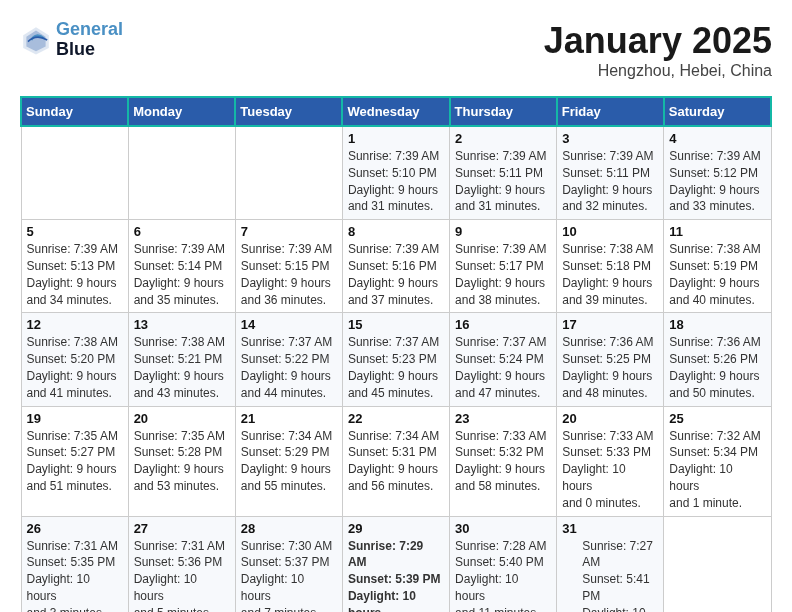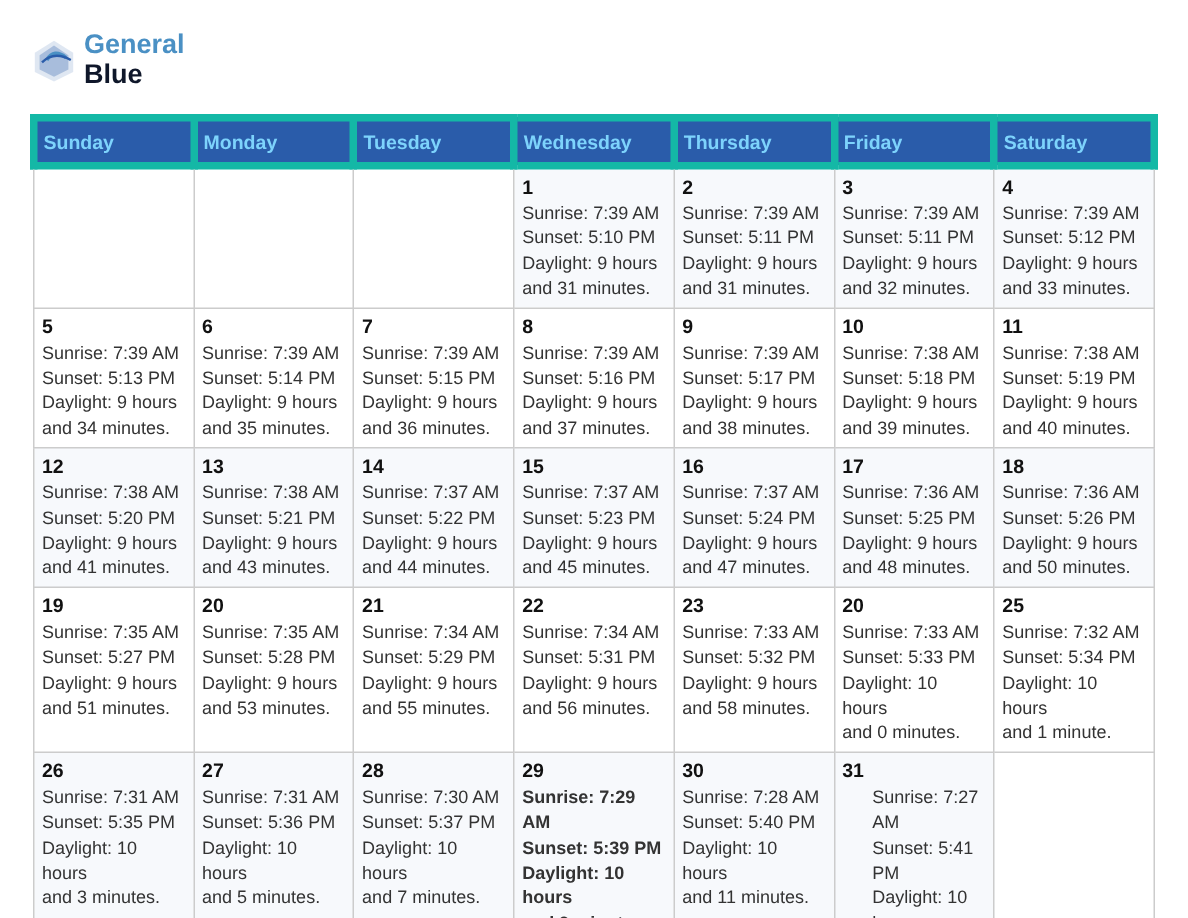--- a/index.html
+++ b/index.html
@@ -46,25 +46,25 @@
       font-size: 16px;
       color: #444;
     }
     table {
       width: 100%;
       border-collapse: collapse;
       table-layout: fixed;
     }
     thead tr th {
       background-color: #2a5caa;
-      color: #7dd3fc;
+      color: #ffffff;
       font-size: 13px;
       padding: 6px 4px;
       text-align: left;
-      border: 5px solid #14b8a6;
+      border: 2px solid #14b8a6;
     }
     tbody tr td {
       border: 1px solid #ccc;
       vertical-align: top;
       padding: 4px 5px;
       height: 90px;
       font-size: 11px;
       color: #222;
       background: #fff;
     }
@@ -95,20 +95,24 @@
       <polygon points="20,4 36,14 36,30 20,38 4,30 4,14" fill="#2a5caa" opacity="0.15"></polygon>
       <polygon points="20,8 32,16 32,28 20,34 8,28 8,16" fill="#2a5caa" opacity="0.3"></polygon>
       <path d="M14,20 Q20,10 30,18" stroke="#4a90c4" stroke-width="3" fill="none"></path>
       <path d="M10,22 Q20,12 34,20" stroke="#2a5caa" stroke-width="2" fill="none"></path>
     </svg>
     <div class="logo-text">
       <div><span>General</span></div>
       <div style="color:#0f172a;">Blue</div>
     </div>
   </div>
+  <div class="title-block">
+    <div class="calendar-title">January 2025</div>
+    <div class="calendar-subtitle">Hengzhou, Hebei, China</div>
+  </div>
 </div>
 
 <table>
   <thead>
     <tr>
     <th>Sunday</th>
         <th>Monday</th>
         <th>Tuesday</th>
         <th>Wednesday</th>
         <th>Thursday</th>

